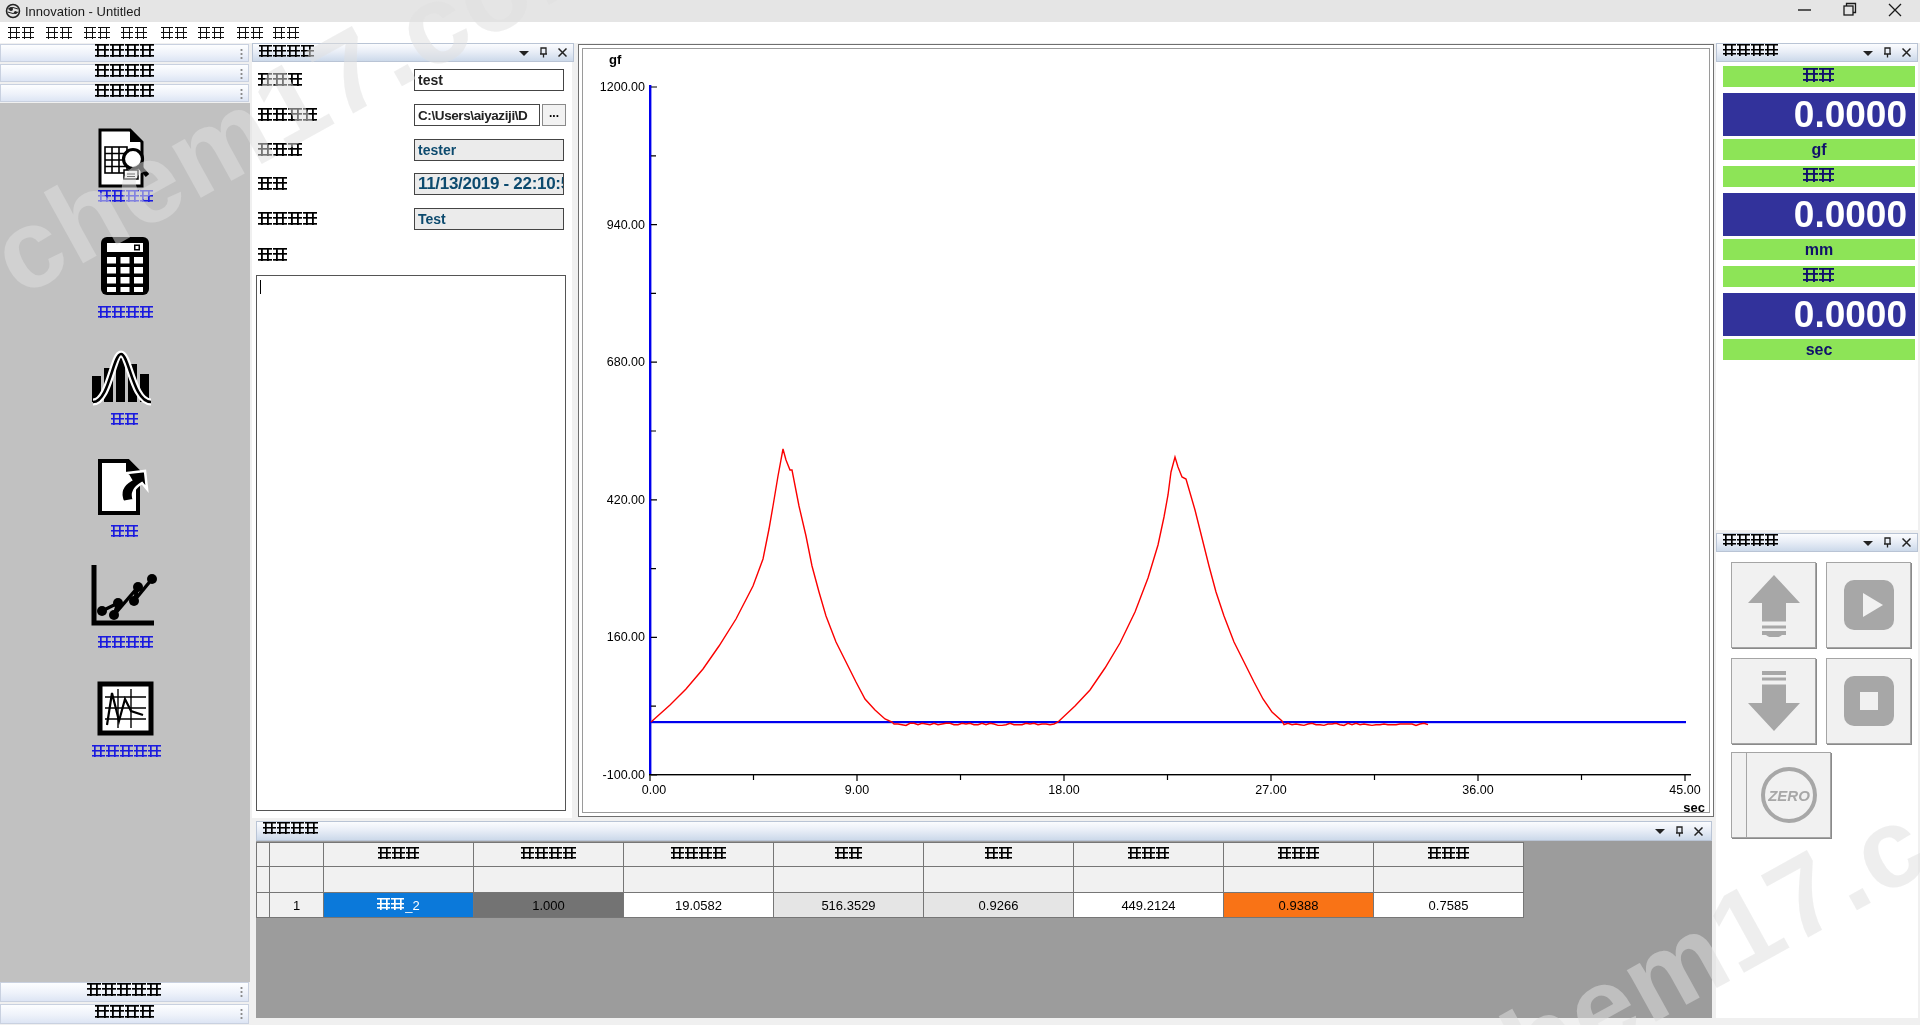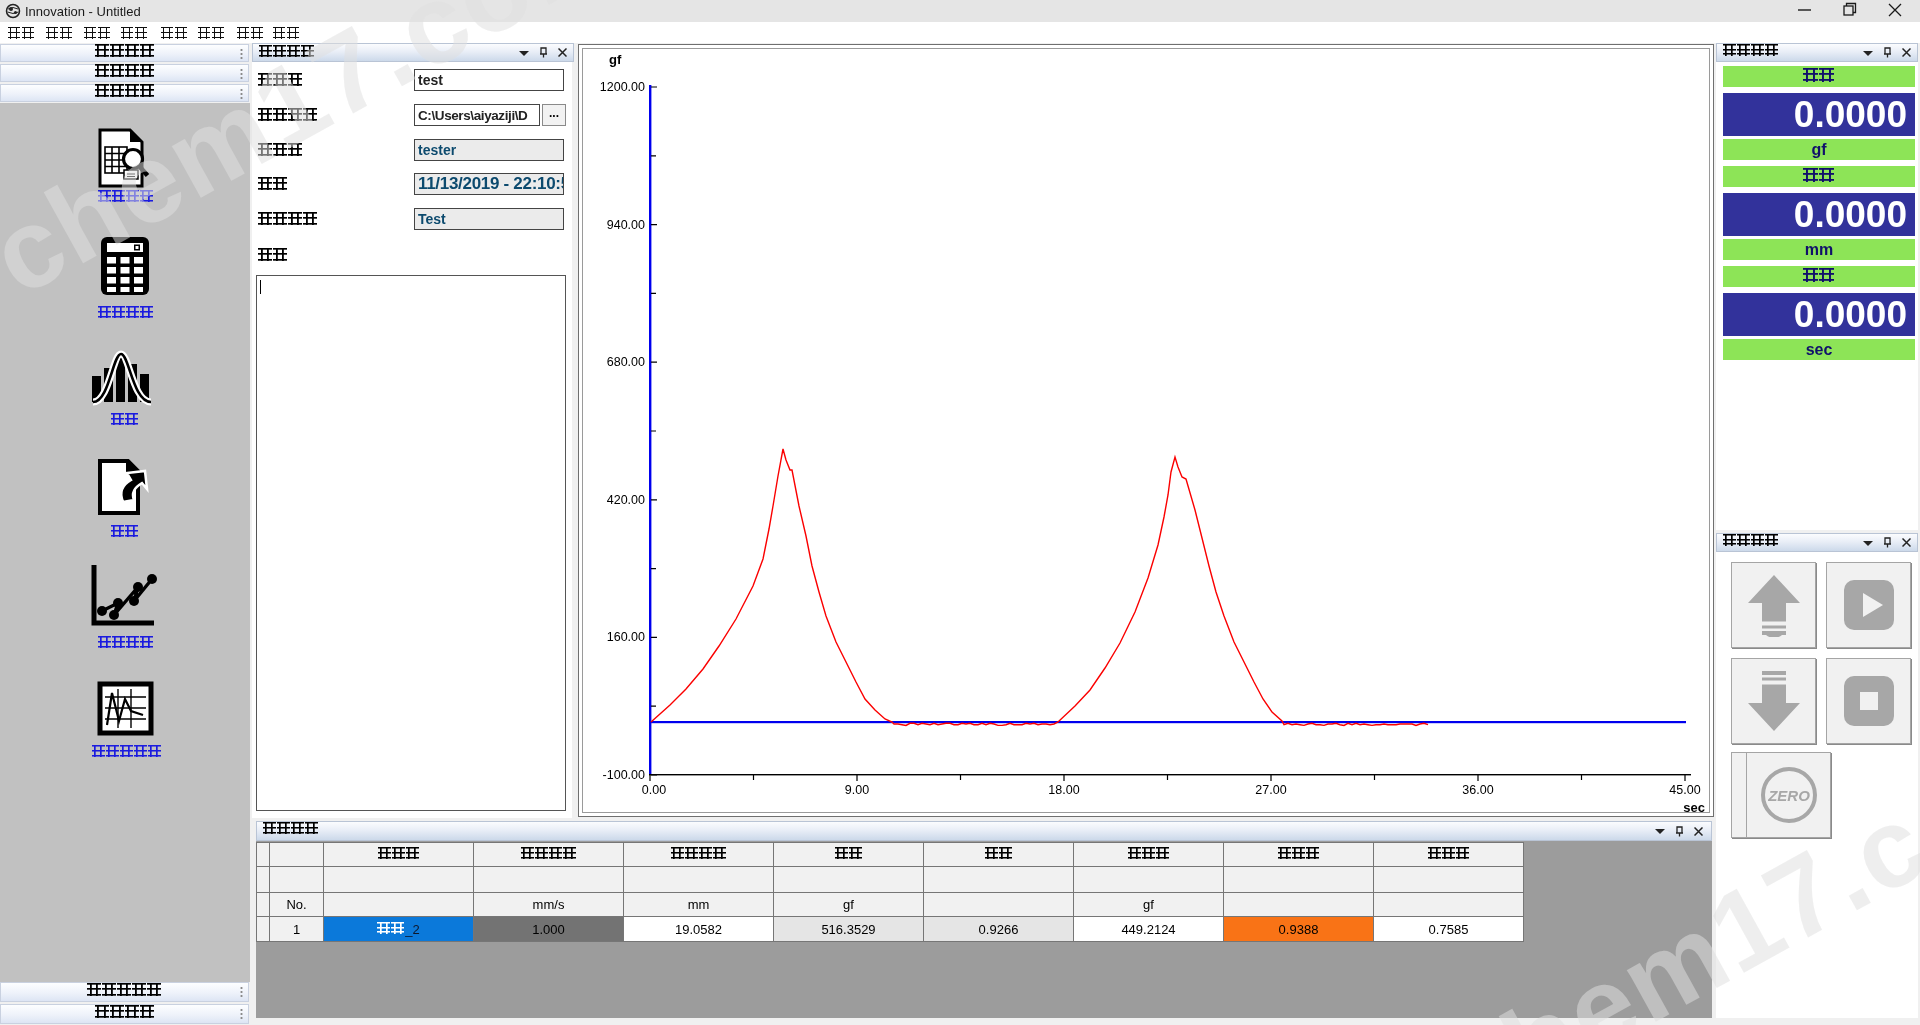--- a/index.html
+++ b/index.html
@@ -258,36 +258,24 @@
         <td></td>
         <td></td>
         <td></td>
         <td></td>
         <td></td>
         <td></td>
         <td></td>
         <td></td>
         <td></td>
       </tr>
-<tr style="height:24px;">
-        <td></td>
-        <td>No.</td>
-        <td></td>
-        <td>mm/s</td>
-        <td>mm</td>
-        <td>gf</td>
-        <td></td>
-        <td>gf</td>
-        <td></td>
-        <td></td>
-      </tr>
 <tr style="height:25px;">
         <td></td>
         <td>1</td>
-<td style="background:#0b79da;color:#fff;"><span style="color:#fff"><span class="z zb s13"></span><span class="z zb s13"></span></span><span style="font-size:13px;color:#0f172a">_2</span></td>
+<td style="background:#0b79da;color:#fff;"><span style="color:#fff"><span class="z zb s13"></span><span class="z zb s13"></span></span><span style="font-size:13px;color:#ffffff">_2</span></td>
 <td style="background:#737373">1.000</td>
         <td style="background:#fff">19.0582</td>
         <td style="background:#e5e5e5">516.3529</td>
         <td style="background:#e5e5e5">0.9266</td>
         <td style="background:#fff">449.2124</td>
         <td style="background:#f97316">0.9388</td>
         <td style="background:#fff">0.7585</td>
       </tr>
 </tbody>
   </table>

